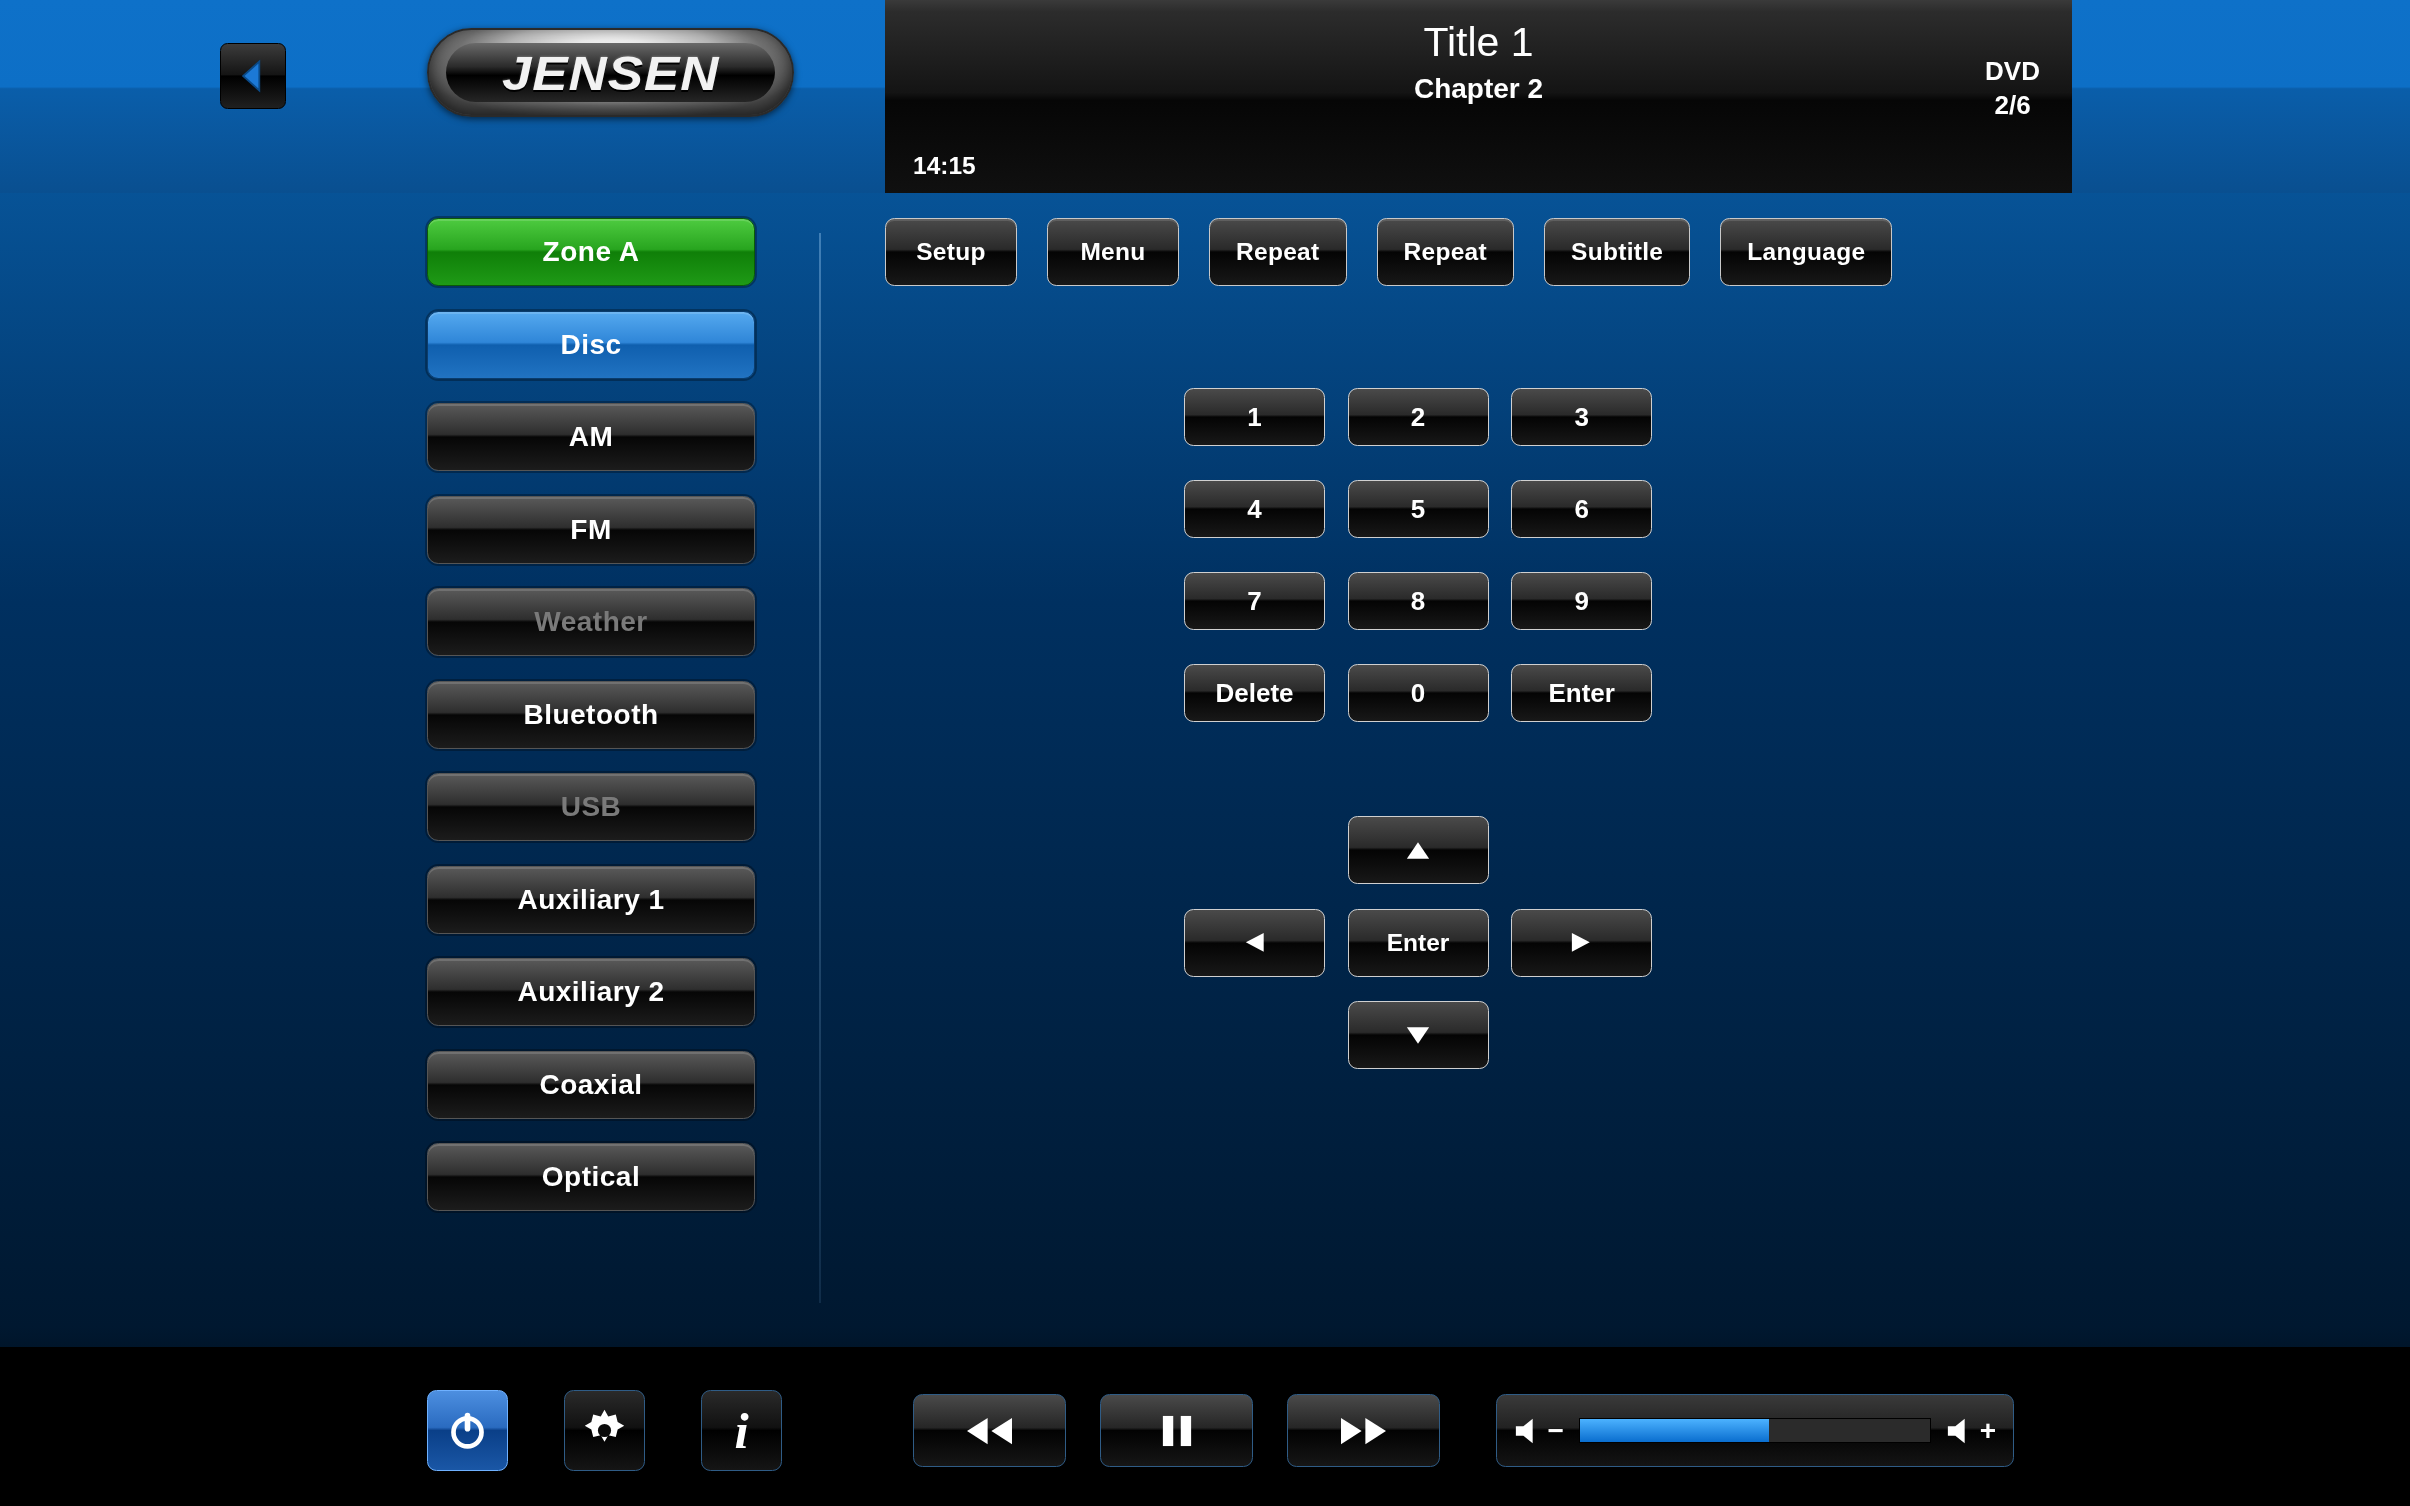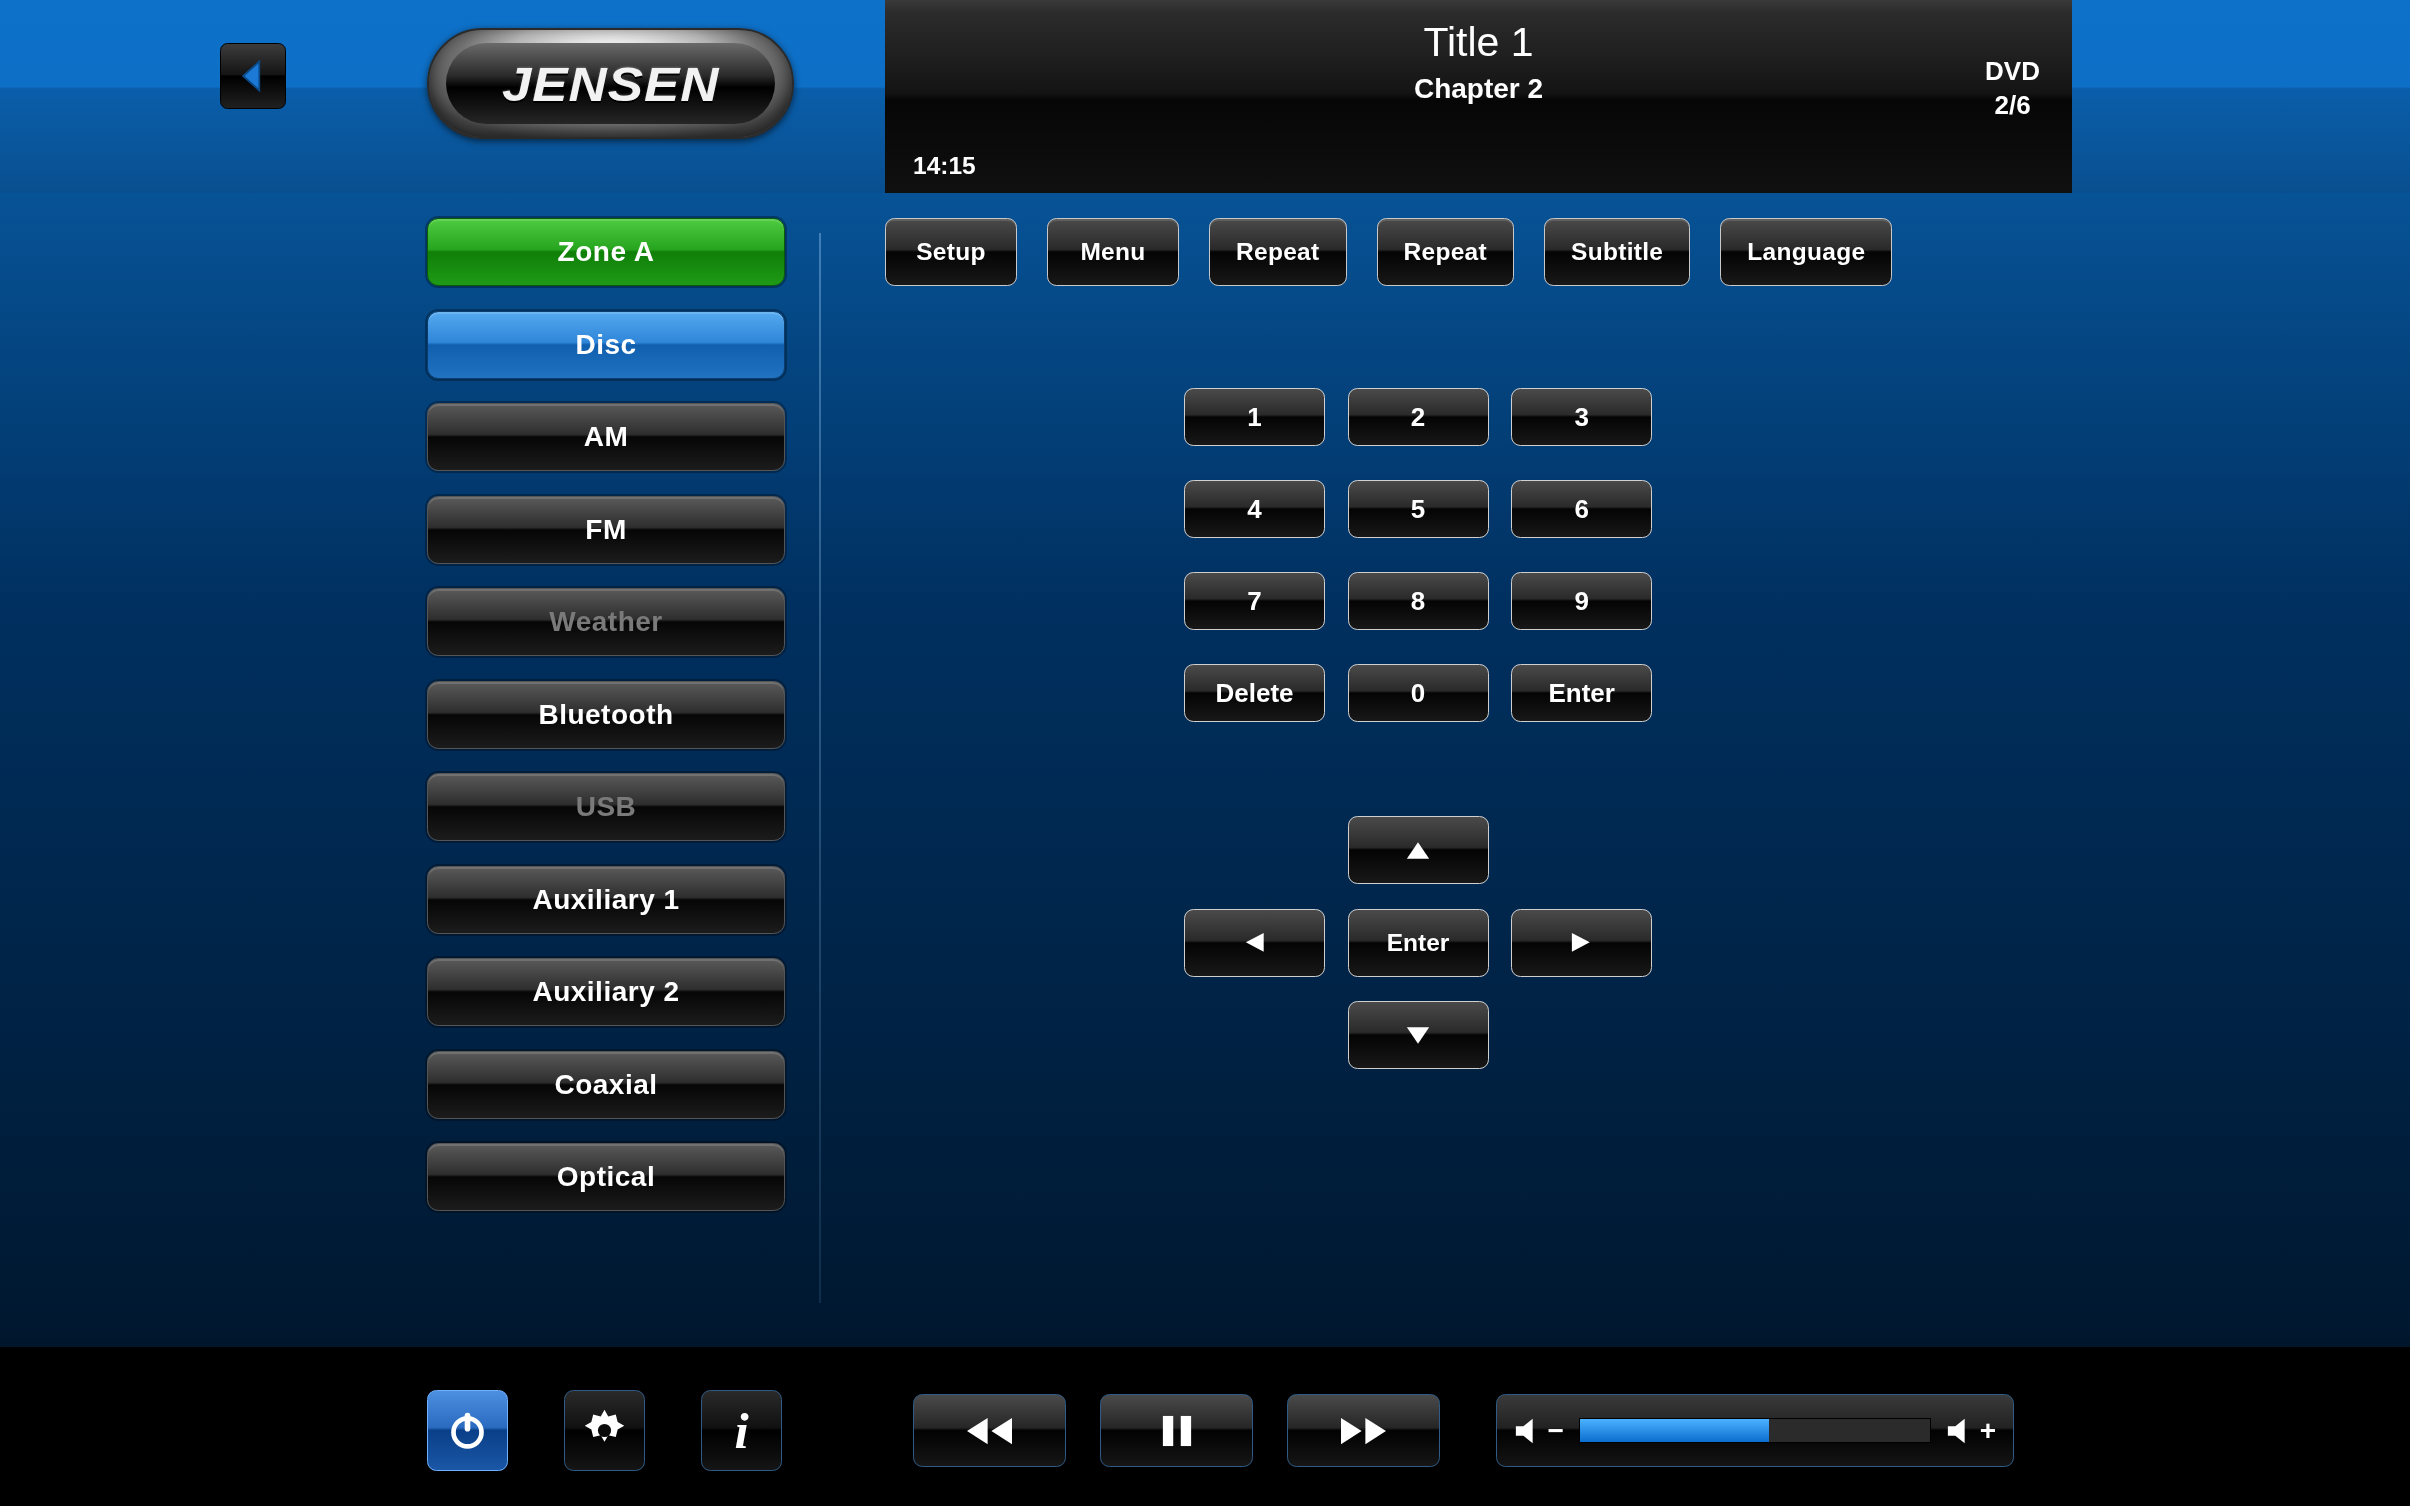--- a/index.html
+++ b/index.html
@@ -6,41 +6,41 @@
   html,body { width:2411px; height:1507px; background:#000; overflow:hidden; }
 
   .screen { width:2411px; height:1507px; position:relative; background:linear-gradient(to bottom,#0a63b0 0%, #003060 40%,#001830 88%, #000 100%); }
 
   
   .header { position:relative; width:100%; height:193px; background:linear-gradient(to bottom,#0e71c9 0%,#0d6fc6 45%,#0a5eaa 46%,#094f90 100%); }
   .back-btn { position:absolute; left:220px; top:43px; width:66px; height:66px; border-radius:7.5px;
     background:linear-gradient(to bottom,#3c3c3c 0%,#141414 48%,#000 50%,#202020 100%);
     border:0.9px solid #000; display:flex; align-items:center; justify-content:center; }
   .back-btn svg { width:36px; height:36px; }
-  .logo { position:absolute; left:427px; top:28px; width:367px; height:111px; }
+  .logo { position:absolute; left:427px; top:28px; width:367px; height:89px; }
   .logo-ring { width:100%; height:100%; border-radius:56px/56px;
     background:radial-gradient(ellipse at 50% 30%, #fff 0%, #e8e8e8 20%, #b5b5b5 42%, #707070 60%, #4a4a4a 80%);
     border:2.8px solid #2a2a2a; position:relative; box-shadow: inset 0 -5.6px 15px rgba(0,0,0,.6), 0 1.9px 7.5px rgba(0,0,0,.6); }
   .logo-inner { position:absolute; left:17px; top:13px; right:17px; bottom:13px; border-radius:47px;
     background:linear-gradient(to bottom,#6a6a6a 0%,#2b2b2b 40%,#000 55%,#262626 100%); display:flex; align-items:center; justify-content:center; }
   .logo-text { font-size:49px; font-weight:900; font-style:italic; color:#f2f2f2; letter-spacing:0.9px;
     text-shadow:0 1.9px 0 #000, 0 -0.9px 1.9px rgba(255,255,255,.2); transform:scaleX(1.08);}
   .display { position:absolute; left:885px; top:0; right:339px; bottom:0;
     background:linear-gradient(to bottom,#3a3a3a 0%,#2c2c2c 6%,#141414 48%,#060606 52%,#101010 100%); padding:15px 28px 9.4px 28px; color:#fff; }
   .display .title { text-align:center; font-size:41px; font-weight:400; margin-top:3.8px; }
   .display .chapter { text-align:center; font-size:28px; font-weight:700; margin-top:7.5px; }
   .display .meta { position:absolute; right:32px; top:55px; text-align:center; font-size:26px; font-weight:600; line-height:1.3; }
   .display .time { position:absolute; left:28px; bottom:13px; font-size:24.5px; font-weight:600; }
 
   
   .main { position:absolute; top:218px; left:0; right:0; bottom:169px; }
   .sidebar { position:absolute; left:427px; top:0; width:377px; }
   .vrule { position:absolute; left:819px; top:15px; width:1.9px; height:1070px;
     background:linear-gradient(to bottom,#6fa6d6,#1d3d5c); opacity:.55; }
-  .side-btn { width:358px; height:68px; margin-bottom:24.5px; border-radius:11.3px; color:#fff; font-size:28px; font-weight:700;
+  .side-btn { width:328px; height:68px; margin-bottom:24.5px; border-radius:11.3px; color:#fff; font-size:28px; font-weight:700;
     display:flex; align-items:center; justify-content:center; letter-spacing:0.5px;
     border:0.9px solid #555; box-shadow: inset 0 1.9px 0 rgba(255,255,255,.15), 0 0 0 1.9px rgba(0,0,0,.3);
     background:linear-gradient(to bottom,#5a5a5a 0%,#2e2e2e 46%,#060606 50%,#1c1c1c 100%); cursor:pointer;}
   .side-btn.zone { background:linear-gradient(to bottom,#4ecb40 0%,#28a51f 46%,#0f7f08 50%,#1f9a16 100%); border-color:#0b5a06;}
   .side-btn.active { background:linear-gradient(to bottom,#55a9ef 0%,#2f86d8 46%,#0f5fae 50%,#2173c2 100%); border-color:#0a3c6d;}
   .side-btn.dim { color:#7a7a7a; }
 
   .content { position:absolute; left:885px; right:28px; top:0; }
 
   .toprow { display:flex; gap:30px; }

